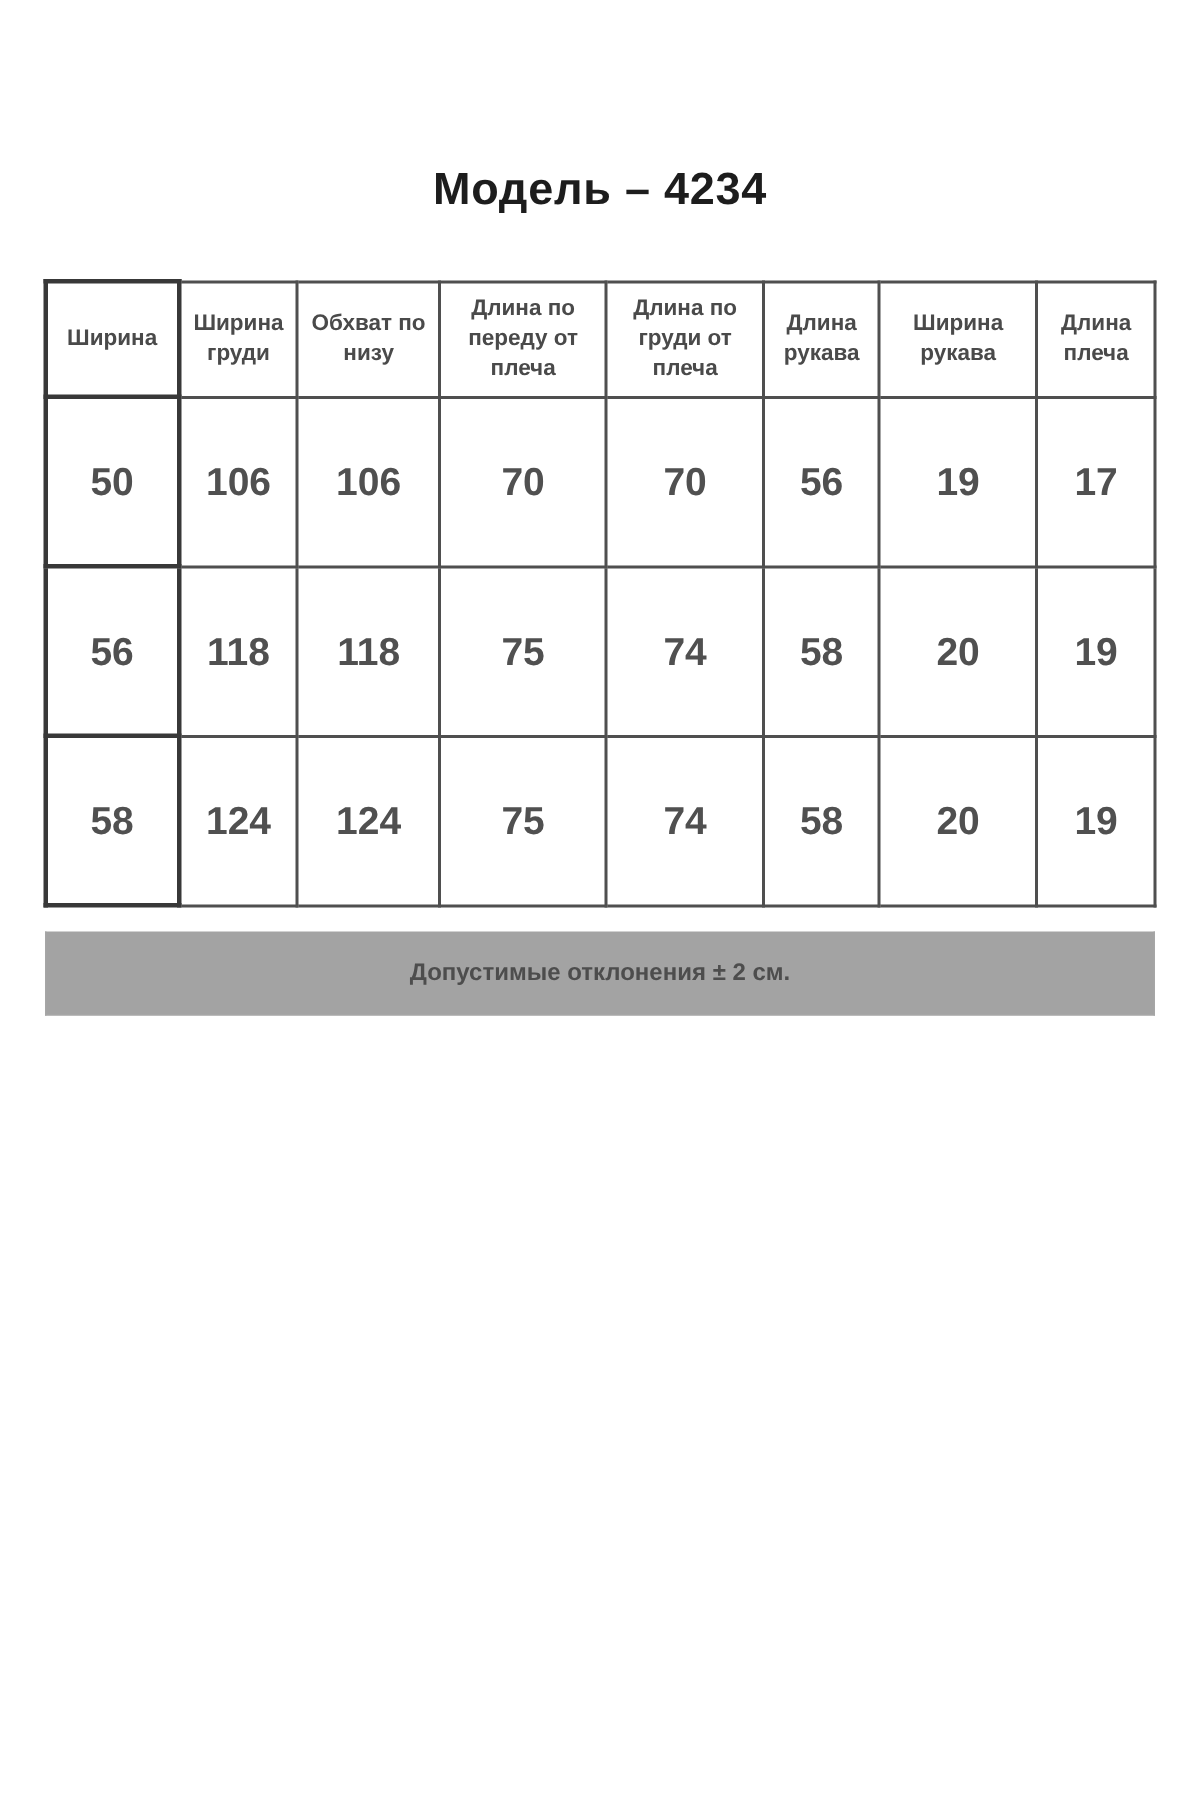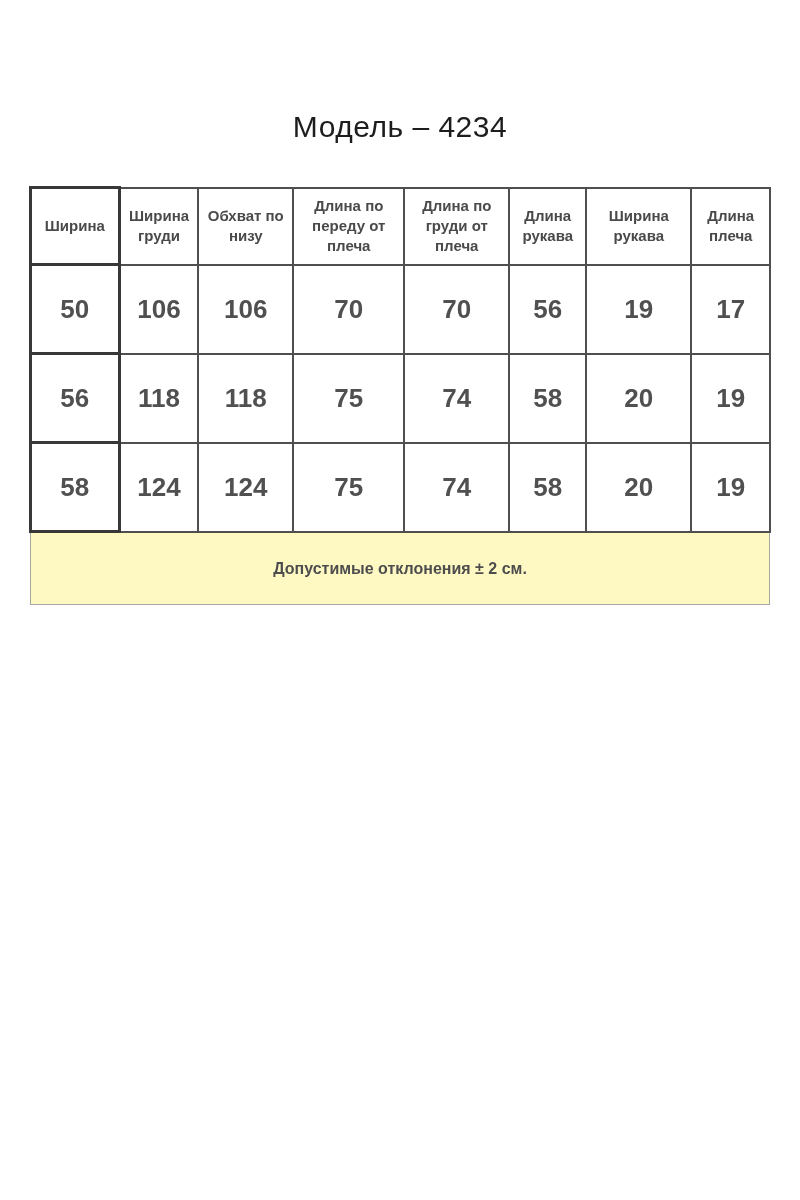--- a/index.html
+++ b/index.html
@@ -14,69 +14,69 @@
   html,body{ background:#ffffff; }
   body{
     width:800px; height:1200px;
     font-family:"Liberation Sans","DejaVu Sans",sans-serif;
     overflow:hidden;
   }
   .page-title{
     margin-top:110px;
     text-align:center;
     font-size:30px;
-    font-weight:400;
+    font-weight:700;
     color:var(--title-text);
     letter-spacing:0.5px;
   }
   table.size-table{
     margin:42px auto 0 auto;
     width:740px;
     table-layout:fixed;
     border-collapse:collapse;
     background:#ffffff;
   }
   col.c0{width:89px} col.c1{width:79px} col.c2{width:95px} col.c3{width:111px}
   col.c4{width:105px} col.c5{width:77px} col.c6{width:105px} col.c7{width:79px}
   .size-table th, .size-table td{
     border:2px solid var(--border);
     text-align:center;
     vertical-align:middle;
     background:#ffffff;
   }
   .size-table thead tr{ height:77px; }
-  .size-table tbody tr{ height:89px; }
+  .size-table tbody tr{ height:113px; }
   .size-table th{
     font-size:15px;
     font-weight:700;
     line-height:1.35;
     color:var(--header-text);
     padding:2px 5px;
   }
   .size-table td{
     font-size:26px;
     font-weight:700;
     color:var(--cell-text);
   }
   .size-table .size-col{
     border:3px solid var(--border-strong);
   }
   .footnote{
     width:740px;
-    height:72px;
-    margin:0 auto;
+    height:56px;
+    margin:16px auto;
     border:1px solid var(--footnote-border);
     border-top:none;
     display:flex;
     align-items:center;
     justify-content:center;
     font-size:16px;
     font-weight:700;
     color:#4d4d4d;
-    background:#fef9c3;
+    background:#a3a3a3;
   }
 </style>
 </head>
 <body>
 
 <div class="page-title">Модель – 4234</div>
 
 <table class="size-table">
   <colgroup>
     <col class="c0">

